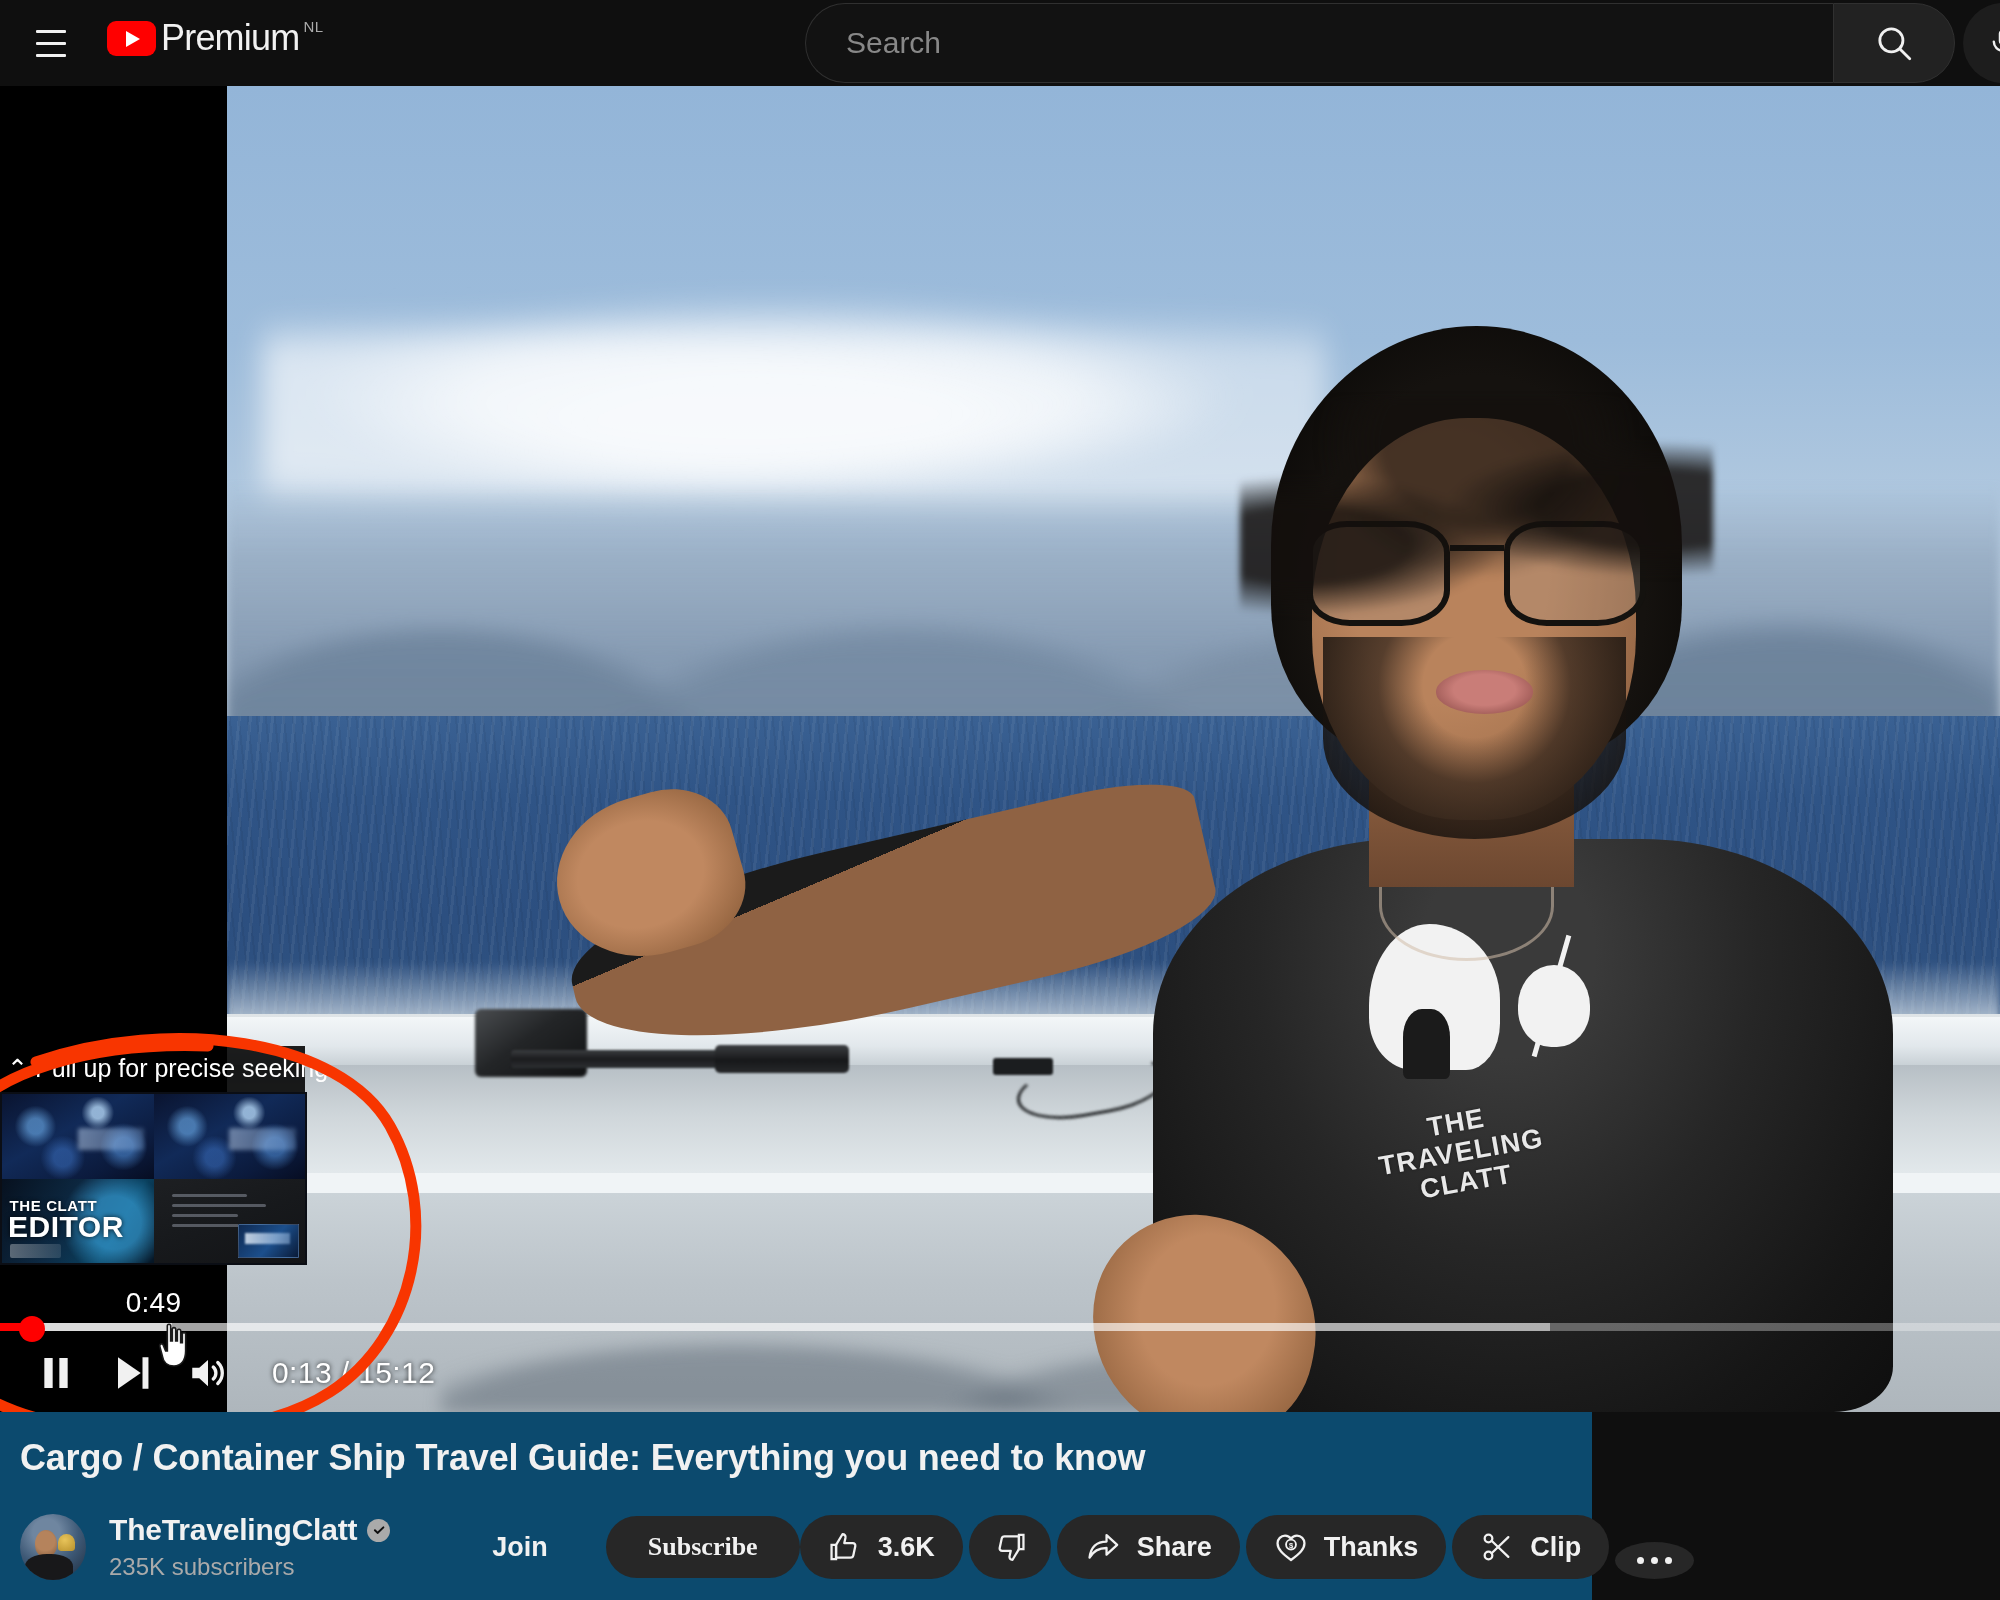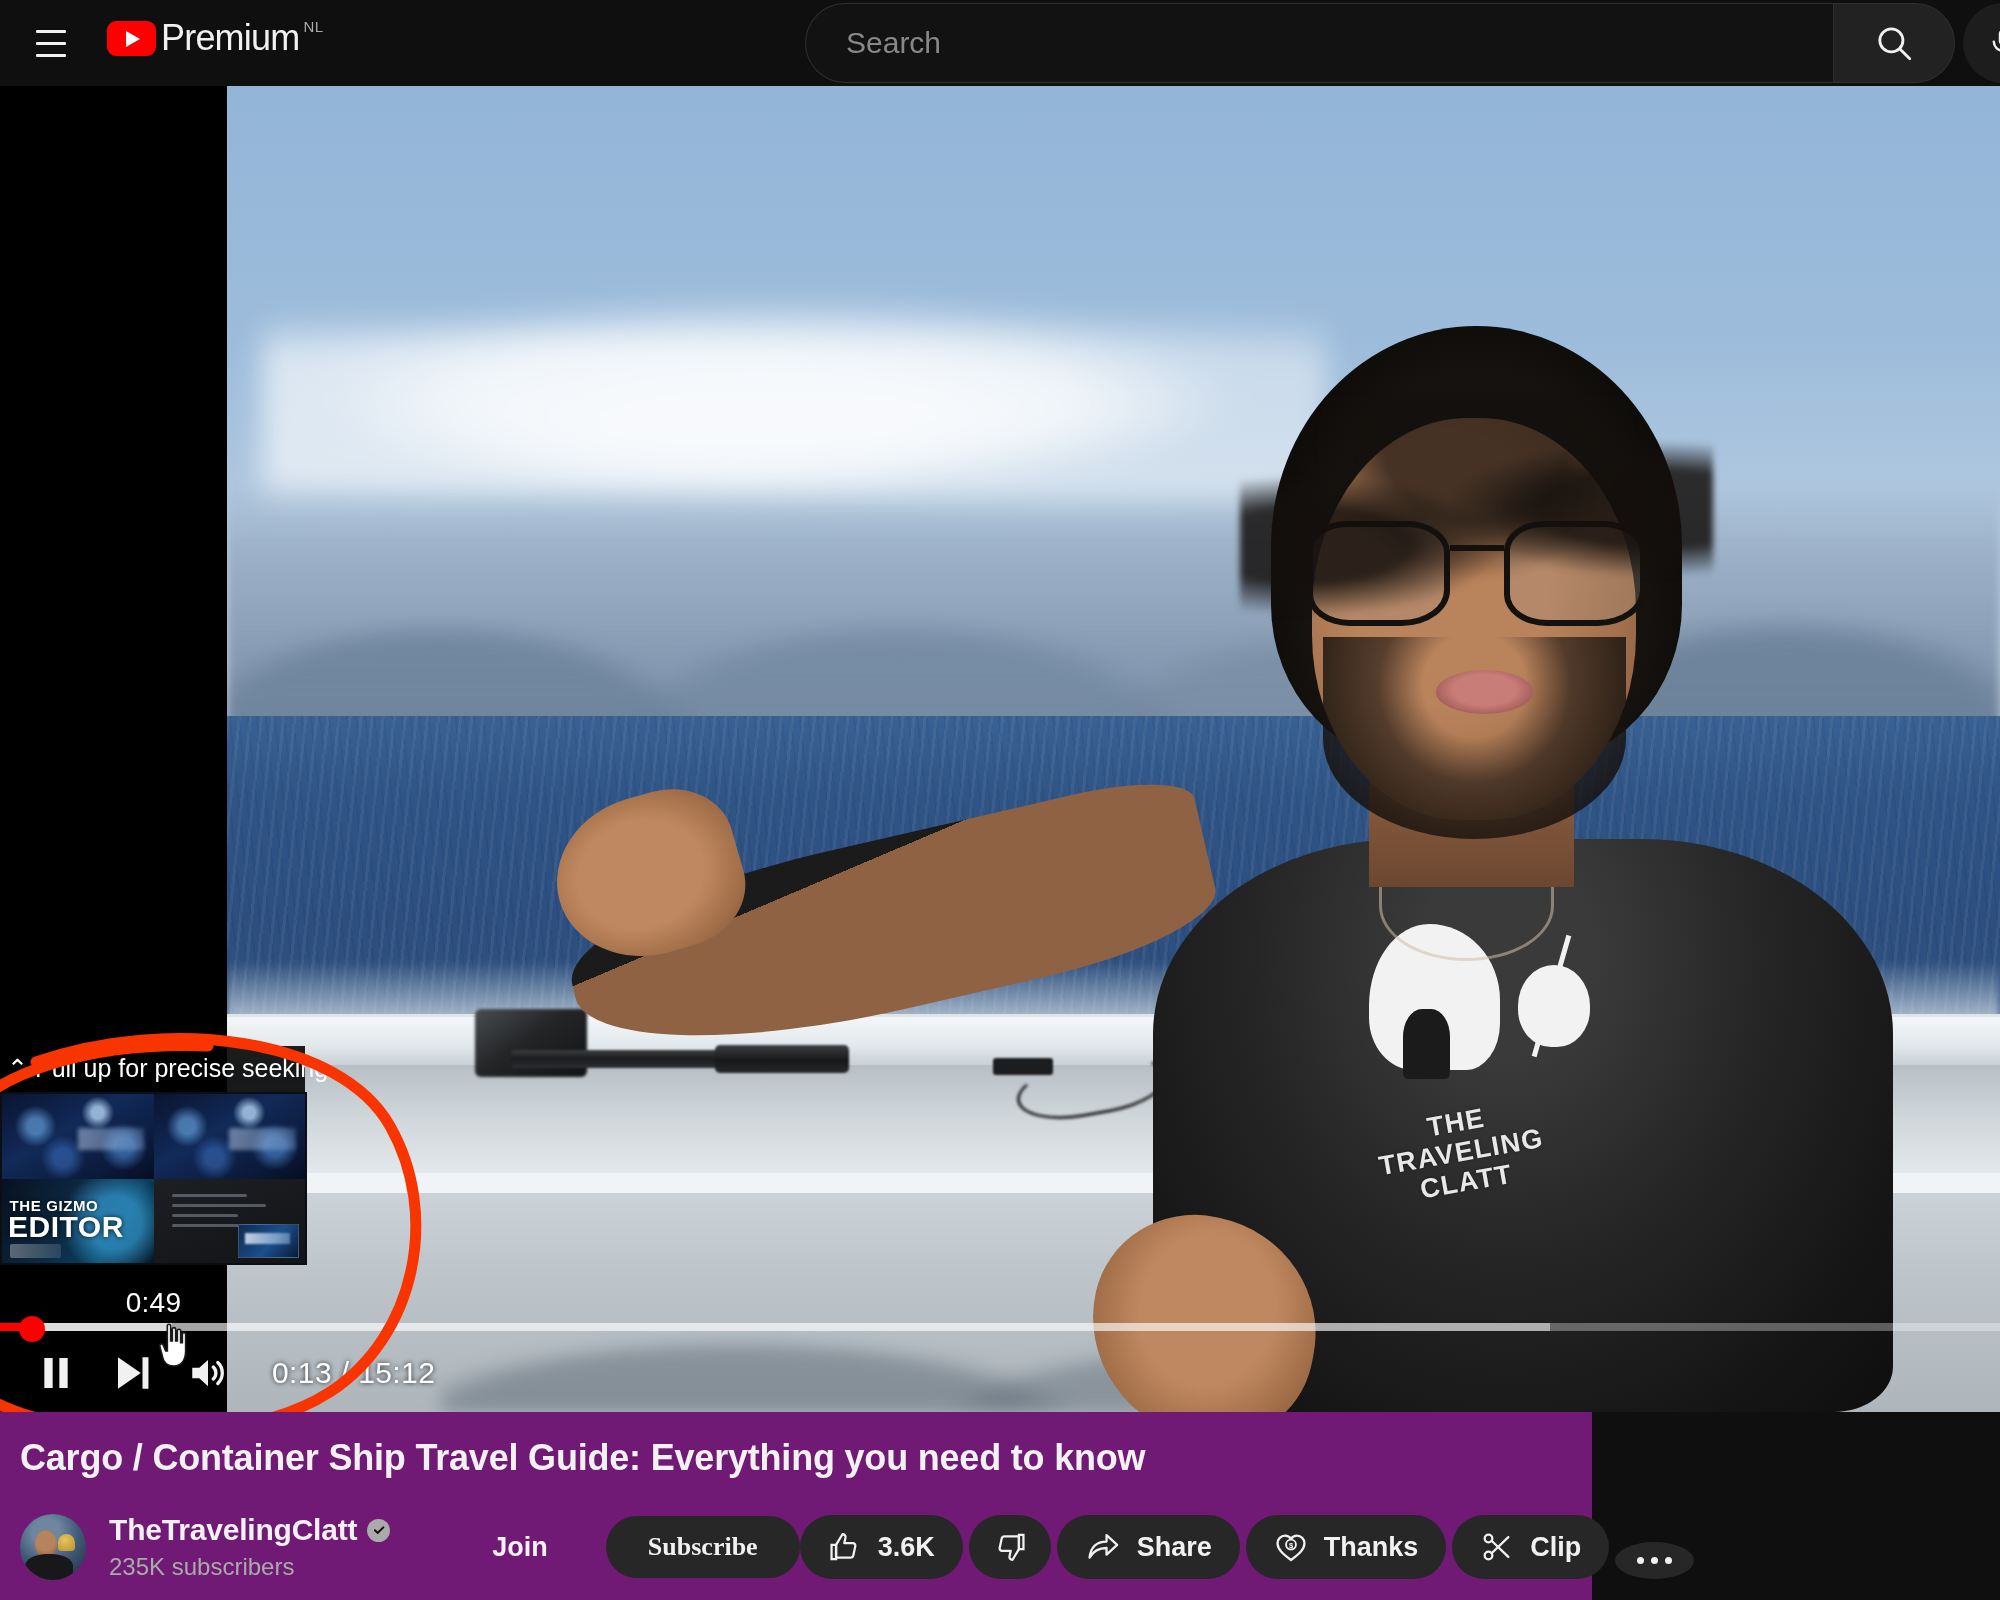--- a/index.html
+++ b/index.html
@@ -381,21 +381,21 @@
   .cbtn {
     width: 76px; height: 76px; display: flex; align-items: center; justify-content: center;
     cursor: pointer; background: transparent; border: none;
   }
   .timecode {
     color: #fff; font-size: 30px; margin-left: 26px; letter-spacing: .4px;
     text-shadow: 0 0 5px rgba(0,0,0,.85);
   }
 
   
-  .below { position: absolute; left: 0; top: 1412px; width: 1592px; height: 188px; background: #701a75; }
+  .below { position: absolute; left: 0; top: 1412px; width: 1592px; height: 188px; background: #0c4a6e; }
   .vtitle {
     position: absolute; left: 20px; top: 25px;
     color: #f1f1f1; font-size: 36px; font-weight: 700; letter-spacing: -.2px;
   }
   .metarow {
     position: absolute; left: 20px; top: 92px; right: 10px; height: 86px;
     display: flex; align-items: center;
   }
   .avatar {
     width: 66px; height: 66px; border-radius: 50%; overflow: hidden; flex: 0 0 auto;
@@ -546,21 +546,21 @@
       </div>
       <div class="seek-thumb">
         <div class="st-q a">
             <div class="st-space"></div>
           </div>
         <div class="st-q b">
             <div class="st-space"></div>
           </div>
         <div class="st-q c">
           <div class="st-gizmo">
-            <div class="g1">THE GIZMO</div>
+            <div class="g1">THE CLATT</div>
             <div class="g2">EDITOR</div>
             <div class="badge"></div>
           </div>
         </div>
         <div class="st-q d">
           <div class="st-editor">
             <div class="ln" style="top:18%; width:50%"></div>
             <div class="ln" style="top:30%; width:62%"></div>
             <div class="ln" style="top:42%; width:44%"></div>
             <div class="ln" style="top:54%; width:56%"></div>

